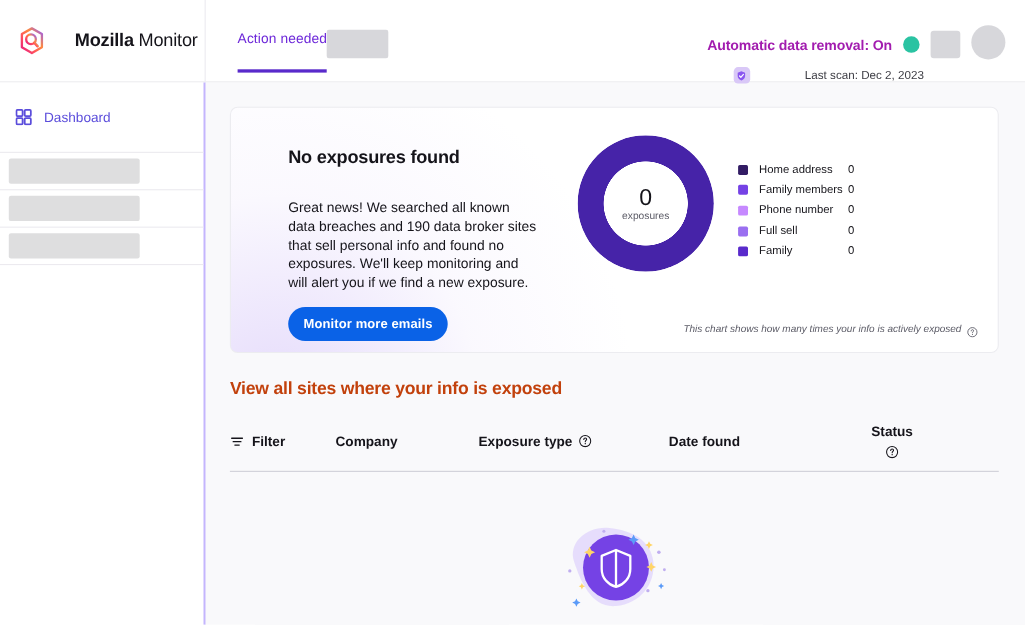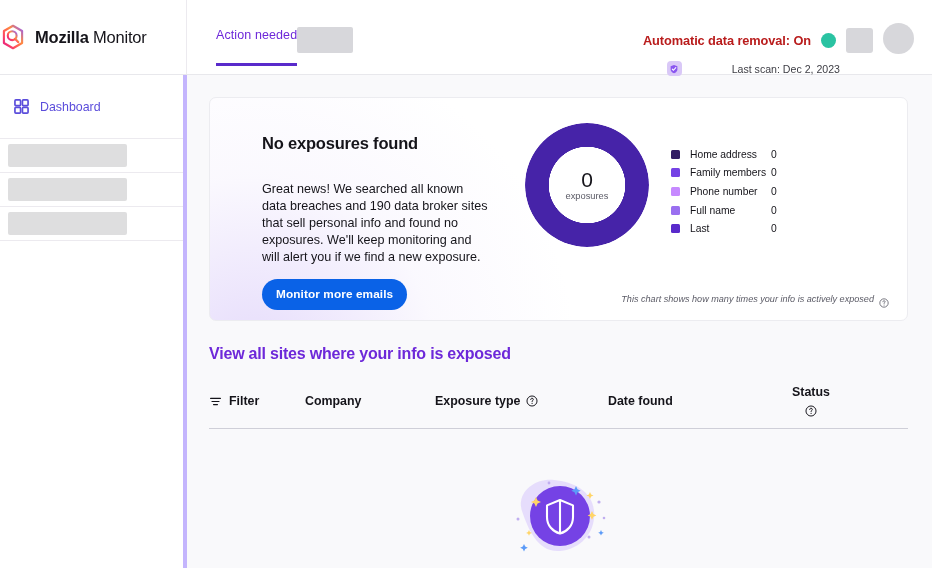--- a/index.html
+++ b/index.html
@@ -14,21 +14,22 @@
   
   .topbar {
     height: 75px; width: 100%;
     background: #ffffff;
     border-bottom: 1px solid #e8e8ec;
     display: flex; align-items: stretch;
     flex: none;
   }
   .brand {
     width: 187px; flex: none;
-    display: flex; align-items: center; gap: 9px;
+    display: flex; align-items: center; gap: 26px;
+    padding-left: 16px;
     border-right: 1px solid #eceaef;
   }
   .brand-logo { width: 26px; height: 26px; flex: none; }
   .brand-text { font-size: 16.5px; letter-spacing: -0.2px; white-space: nowrap; color: #15141a; }
   .brand-text .b { font-weight: 700; }
   .brand-text .l { font-weight: 400; }
 
   .topbar-right { flex: 1; display: flex; align-items: flex-start; justify-content: space-between; position: relative; }
 
   .tabs { display: flex; align-items: flex-end; gap: 0; padding-left: 29px; height: 100%; }
@@ -38,32 +39,32 @@
   }
   .tab-label {
     font-size: 12.5px; color: #6d28d9; letter-spacing: 0.1px;
     padding-bottom: 26px; border-bottom: 3px solid #592acb;
     height: 40px; display: flex; align-items: flex-start; padding-top: 2px;
   }
   .tab-skel { width: 56px; height: 26px; background: #d7d7db; border-radius: 2px; margin-top: 1px; }
 
   .status-block { padding-right: 18px; padding-top: 26px; text-align: right; }
   .status-row1 { display: flex; align-items: center; gap: 10px; justify-content: flex-end; }
-  .status-title { font-size: 12.8px; font-weight: 700; color: #b91c1c; letter-spacing: -0.1px; }
+  .status-title { font-size: 12.8px; font-weight: 700; color: #a21caf; letter-spacing: -0.1px; }
   .dot-green { width: 15px; height: 15px; border-radius: 50%; background: #2ac3a2; flex: none; }
   .skel-sq { width: 27px; height: 25px; background: #d7d7db; border-radius: 3px; flex: none; }
   .skel-circ { width: 31px; height: 31px; border-radius: 50%; background: #d7d7db; flex: none; margin-top: -3px; }
   .status-row2 { display: flex; align-items: center; gap: 7px; justify-content: flex-end; margin-top: 7px; padding-right: 74px; }
   .shield-chip { width: 15px; height: 15px; border-radius: 4px; background: #d9c8f7; display: flex; align-items: center; justify-content: center; flex: none; }
   .status-sub { font-size: 10.6px; color: #3d3d44; white-space: nowrap; margin-left: 43px; }
 
   
   .body { flex: 1; display: flex; min-height: 0; }
 
-  .sidebar { width: 187px; flex: none; background: #ffffff; border-right: 4px solid #c4b5fd; padding-top: 0; }
+  .sidebar { width: 187px; flex: none; background: #ffffff; border-right: 2px solid #c4b5fd; padding-top: 0; }
   .side-item {
     height: 31px; display: flex; align-items: center; gap: 11px;
     padding-left: 14px; margin-top: 0;
   }
   .side-item .side-label { font-size: 12.4px; color: #5b4ddb; }
   .grid-icon { width: 15px; height: 15px; flex: none; }
   .side-sep { height: 1px; background: #eceaef; width: 100%; }
   .side-skel-wrap { height: 33px; display: flex; align-items: center; padding-left: 8px; }
   .side-skel { width: 119px; height: 23px; background: #dededf; border-radius: 2px; }
 
@@ -112,21 +113,21 @@
   .legend-val { font-size: 10.3px; color: #15141a; }
 
   .chart-note {
     position: absolute; right: 18px; bottom: 16px;
     display: flex; align-items: center; gap: 5px;
   }
   .chart-note-text { font-size: 9.1px; font-style: italic; color: #5b5b66; }
   .qmark { width: 10px; height: 10px; flex: none; }
 
   
-  .section-title { margin-top: 24px; font-size: 16px; font-weight: 700; color: #6d28d9; letter-spacing: -0.2px; }
+  .section-title { margin-top: 24px; font-size: 16px; font-weight: 700; color: #c2410c; letter-spacing: -0.2px; }
   .table-head {
     margin-top: 22px; display: flex; align-items: center;
     border-bottom: 1px solid #cfcfd8; padding-bottom: 11px;
   }
   .th { font-size: 12.4px; font-weight: 700; color: #15141a; display: flex; align-items: center; gap: 6px; }
   .th.filter { width: 96px; gap: 7px; }
   .th.company { width: 130px; }
   .th.exposure { width: 173px; align-items: center; }
   .th.date { width: 153px; }
   .th.status { width: 100px; flex-direction: column; }
@@ -256,26 +257,26 @@
               <span class="legend-name">Family members</span>
               <span class="legend-val">0</span>
             </div>
             <div class="legend-row">
               <span class="legend-sw" style="background:#c689ff"></span>
               <span class="legend-name">Phone number</span>
               <span class="legend-val">0</span>
             </div>
             <div class="legend-row">
               <span class="legend-sw" style="background:#9a6ff0"></span>
-              <span class="legend-name">Full name</span>
+              <span class="legend-name">Full sell</span>
               <span class="legend-val">0</span>
             </div>
             <div class="legend-row">
               <span class="legend-sw" style="background:#592acb"></span>
-              <span class="legend-name">Last</span>
+              <span class="legend-name">Family</span>
               <span class="legend-val">0</span>
             </div>
           </div>
         </div>
 
         <div class="chart-note">
           <span class="chart-note-text">This chart shows how many times your info is actively exposed</span>
           <span class="qmark">
             <svg viewBox="0 0 16 16" width="10" height="10">
               <circle cx="8" cy="8" r="6.7" fill="none" stroke="#5b5b66" stroke-width="1.3"></circle>

